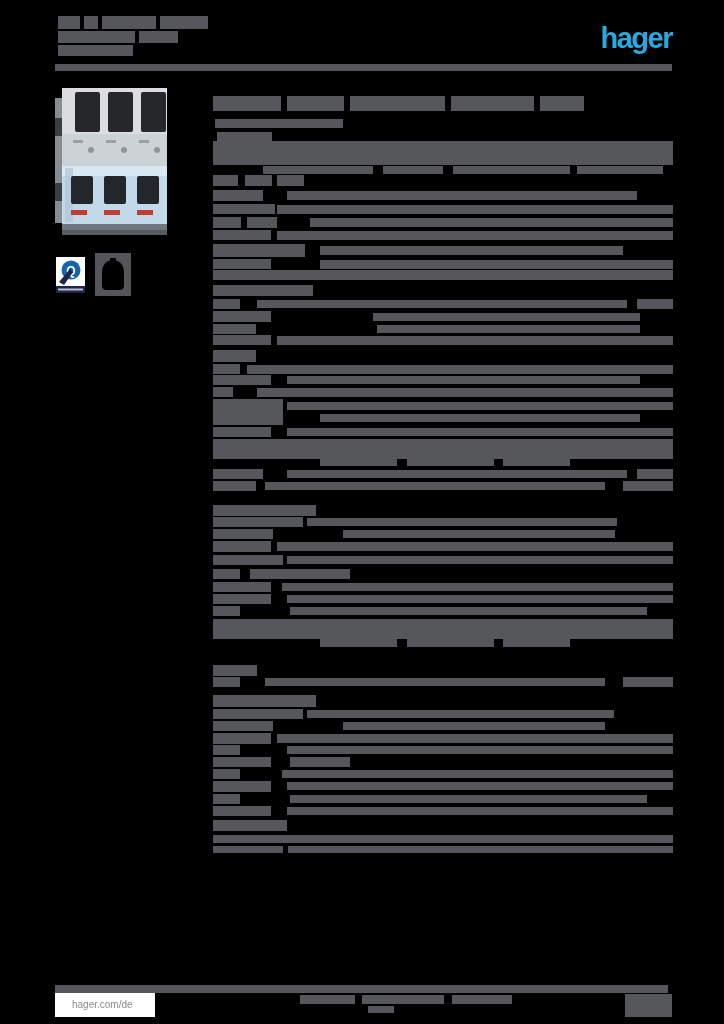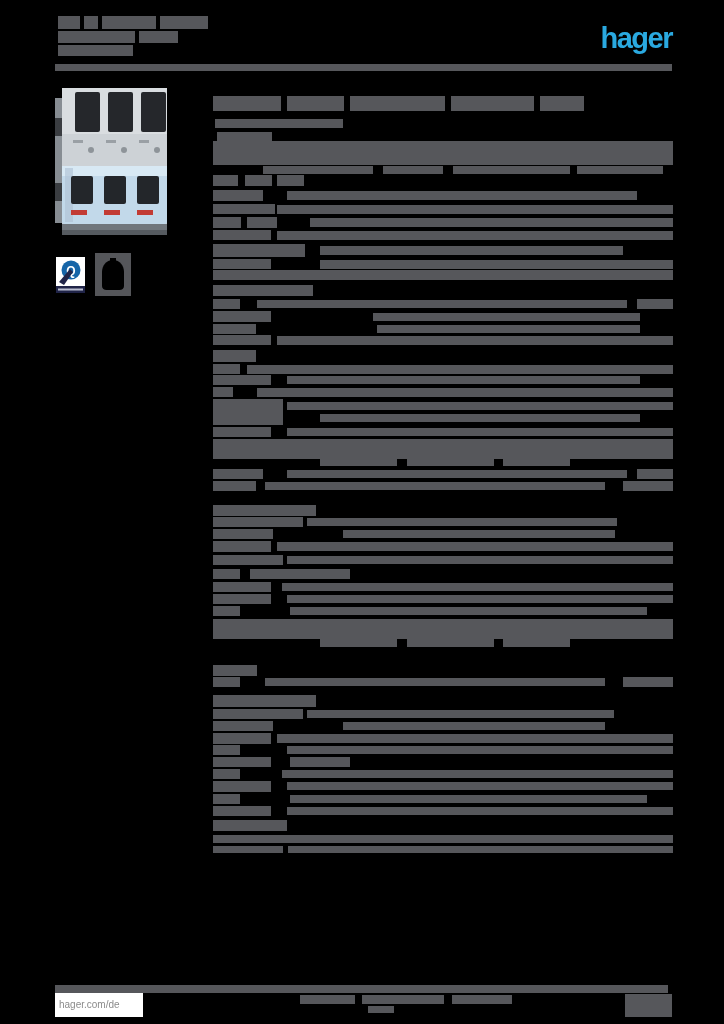--- a/index.html
+++ b/index.html
@@ -7,24 +7,24 @@
        font-family:"Liberation Sans", sans-serif;overflow:hidden;}
   .page{position:relative;width:724px;height:1024px;background:var(--page_background,#000);}
   .bar{position:absolute;background:var(--redaction_gray,#56575b);}
   .layer{position:absolute;left:0;top:0;width:724px;height:1024px;}
   .brand-logo{position:absolute;top:24px;right:52px;
       color:var(--logo_blue,#2aa9e0);font-size:29px;font-weight:bold;
       letter-spacing:-1.5px;line-height:1;font-family:"Liberation Sans",sans-serif;}
   .product-photo{position:absolute;left:55px;top:88px;width:112px;height:147px;}
   .q-mark{position:absolute;left:56px;top:257px;width:29px;height:36px;}
   .device-icon{position:absolute;left:95px;top:253px;width:36px;height:43px;}
-  .footer-box{position:absolute;left:55px;top:993px;width:88px;height:24px;
+  .footer-box{position:absolute;left:55px;top:993px;width:100px;height:24px;
       background:var(--footer_box_background,#fff);
       color:var(--footer_text_gray,#8b8b8b);font-size:10px;line-height:24px;
-      padding-left:4px;box-sizing:border-box;white-space:nowrap;}
+      padding-left:17px;box-sizing:border-box;white-space:nowrap;}
 </style>
 </head>
 <body>
 
 <div class="page">
 
   <div class="layer">
       <div class="bar" style="left: 58px; top: 16px; width: 22px; height: 13px;"></div>
       <div class="bar" style="left: 84px; top: 16px; width: 14px; height: 13px;"></div>
       <div class="bar" style="left: 102px; top: 16px; width: 54px; height: 13px;"></div>

